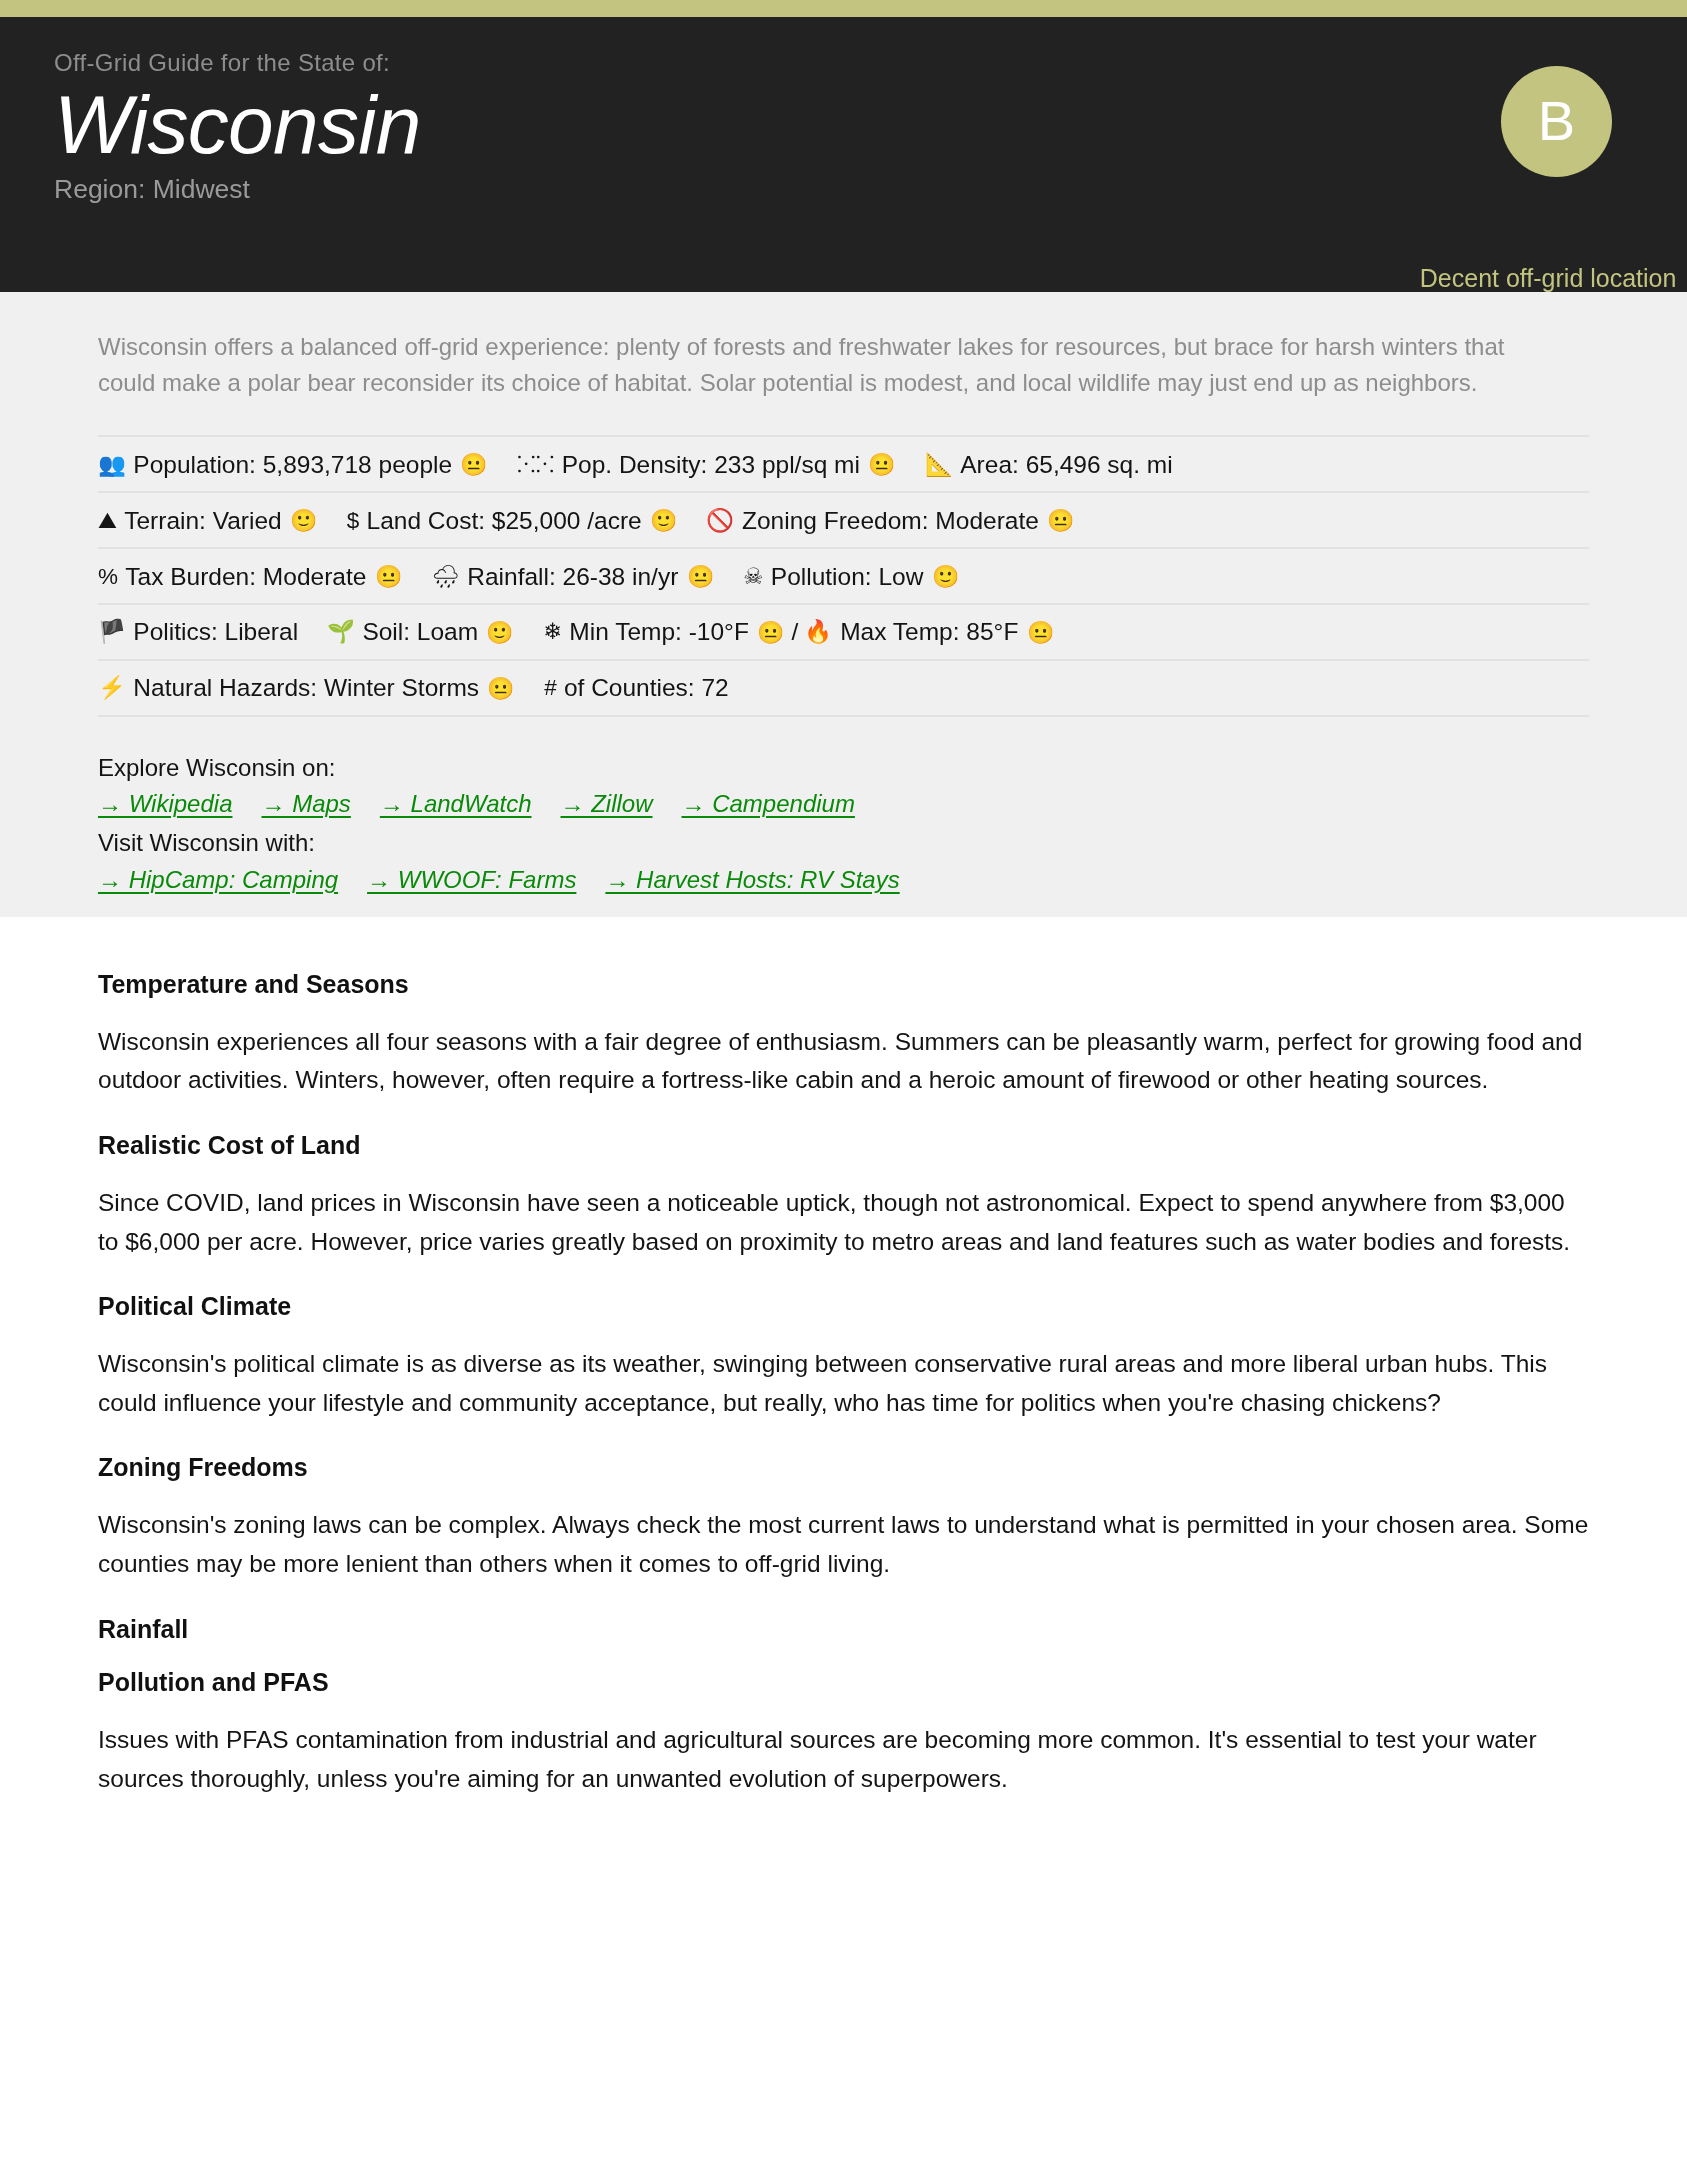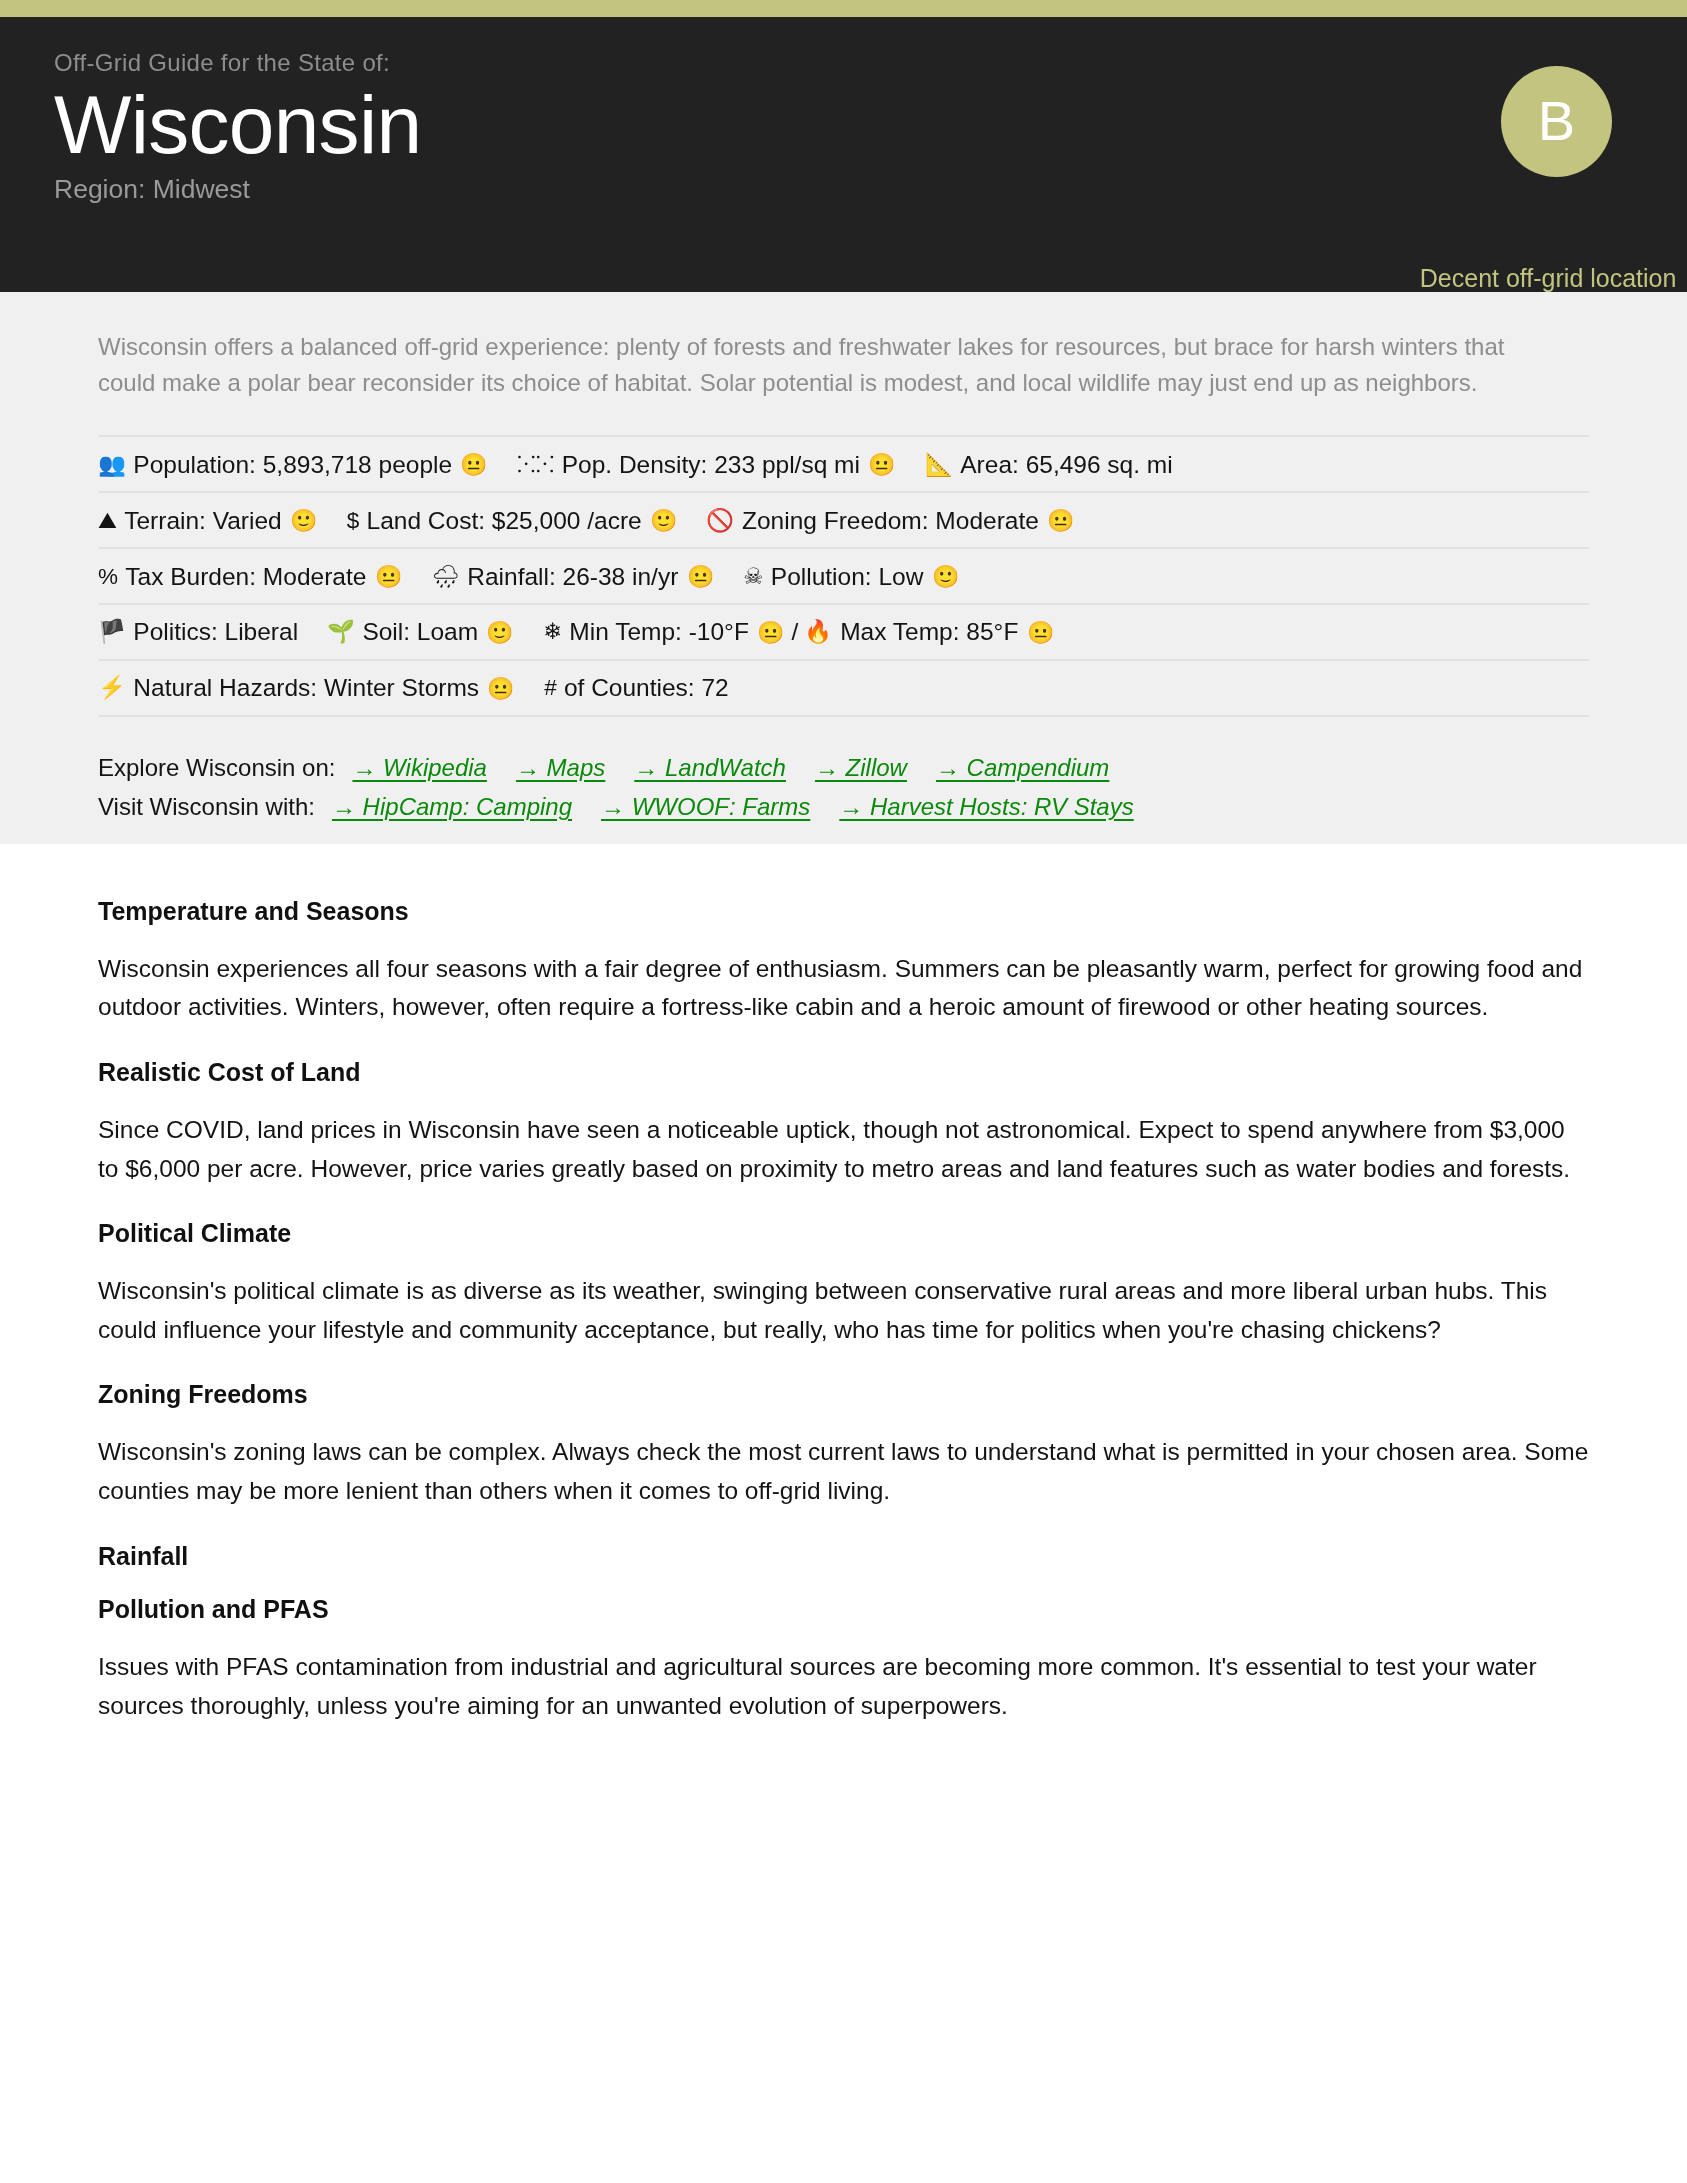--- a/index.html
+++ b/index.html
@@ -37,20 +37,21 @@
     line-height: 1.2;
     margin-bottom: 4px;
   }
   .header-title {
     color: #ffffff;
     font-size: 82px;
     font-weight: 400;
     line-height: 1.08;
     letter-spacing: -0.7px;
     margin: 0 0 2.6px 0;
+    font-style: italic;
   }
   .header-region {
     color: #9a9a9a;
     font-size: 26.5px;
     line-height: 1.3;
     margin-top: 0;
   }
   .grade-badge {
     position: absolute;
     right: 75px;
@@ -134,20 +135,21 @@
   .links-block {
     margin-top: 33px;
   }
   .links-line {
     display: flex;
     align-items: baseline;
     font-size: 24px;
     line-height: 1.52;
     color: #141414;
     margin-bottom: 2.6px;
+    flex-direction: column;
   }
   .links-label {
     white-space: nowrap;
     margin-right: 17px;
   }
   .link {
     color: #0a8a0a;
     text-decoration: underline;
     text-underline-offset: 4px;
     text-decoration-thickness: 2px;

